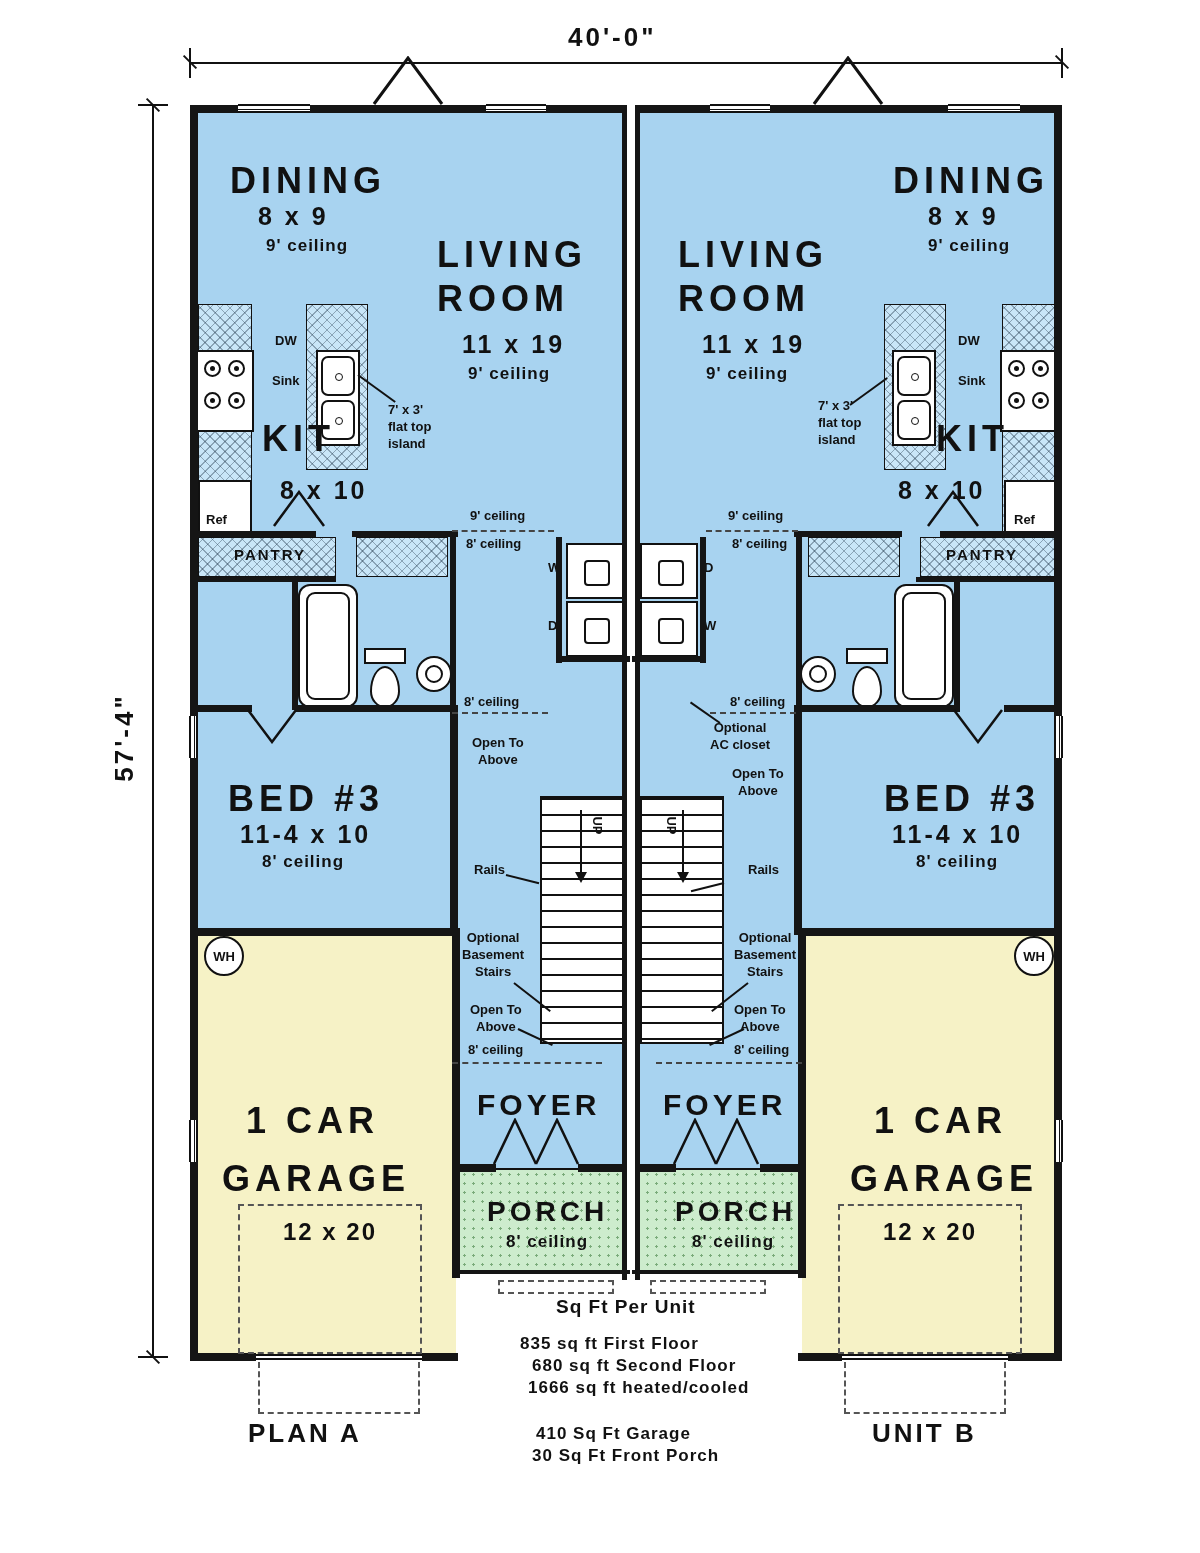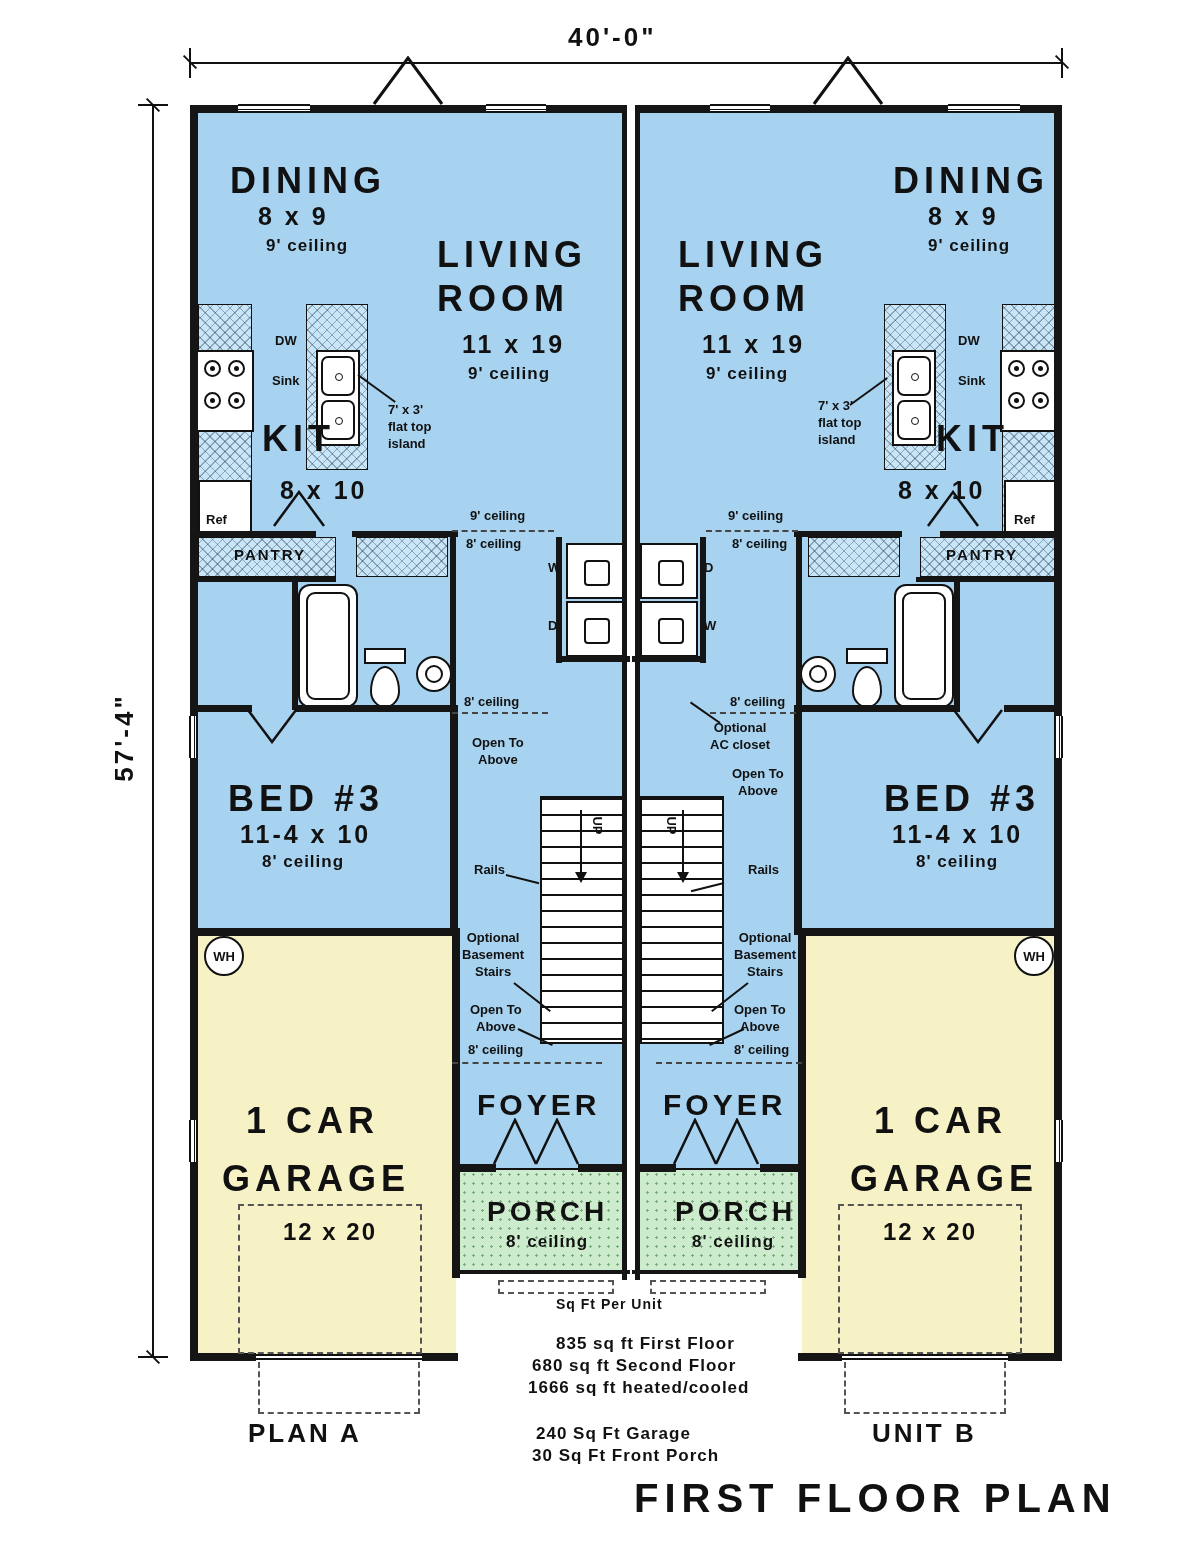--- a/index.html
+++ b/index.html
@@ -49,21 +49,21 @@
   .win-v::after{content:"";position:absolute;top:0;bottom:0;left:50%;border-left:1px solid #111}
   .gdoor{position:absolute;height:6px;background:#fff;border-top:2px solid #111;border-bottom:2px solid #111}
   .lbl{position:absolute;font-weight:bold;color:#111;white-space:nowrap}
   .s40{font-size:40px;letter-spacing:6px}
   .s36{font-size:36px;letter-spacing:5px}
   .s30{font-size:30px;letter-spacing:4px}
   .s28{font-size:28px;letter-spacing:4px}
   .s26{font-size:26px;letter-spacing:3px}
   .s25{font-size:25px;letter-spacing:3px}
   .s24{font-size:24px;letter-spacing:2px}
-  .s19{font-size:14px;letter-spacing:1px}
+  .s19{font-size:19px;letter-spacing:1px}
   .s17{font-size:17px;letter-spacing:1px}
   .s15{font-size:15px;letter-spacing:2px}
   .s13{font-size:13px}
   .note{position:absolute;font-weight:bold;font-size:13px;line-height:1.3;
         white-space:pre-line;text-align:center;color:#111}
   .vert{transform:rotate(90deg)}
   .dimline-h{position:absolute;height:2px;background:#111}
   .dimline-v{position:absolute;width:2px;background:#111}
   .tick{position:absolute;width:18px;height:2px;background:#111;transform:rotate(45deg)}
   .ext-v{position:absolute;width:2px;height:30px;background:#111}
@@ -348,23 +348,22 @@
 Stairs</div>
   <div class="note" style="left:470px;top:1002px">Open To
 Above</div>
   <div class="note" style="left:734px;top:1002px">Open To
 Above</div>
 
   <div class="wh" style="left:204px;top:936px;width:40px;height:40px">WH</div>
   <div class="wh" style="left:1014px;top:936px;width:40px;height:40px">WH</div>
 
   <div class="lbl s19" style="left:556px;top:1296px">Sq Ft Per Unit</div>
-  <div class="lbl s17" style="left:556px;top:1334px">835 sq ft First Floor</div>
+  <div class="lbl s17" style="left:520px;top:1334px">835 sq ft First Floor</div>
   <div class="lbl s17" style="left:532px;top:1356px">680 sq ft Second Floor</div>
   <div class="lbl s17" style="left:528px;top:1378px">1666 sq ft heated/cooled</div>
-  <div class="lbl s17" style="left:536px;top:1424px">240 Sq Ft Garage</div>
+  <div class="lbl s17" style="left:536px;top:1424px">410 Sq Ft Garage</div>
   <div class="lbl s17" style="left:532px;top:1446px">30 Sq Ft Front Porch</div>
 
   <div class="lbl s26" style="left:248px;top:1418px">PLAN A</div>
   <div class="lbl s26" style="left:872px;top:1418px">UNIT B</div>
 
-  <div class="lbl s40" style="left:634px;top:1476px">FIRST FLOOR PLAN</div>
 </div>
 
 </body></html>

